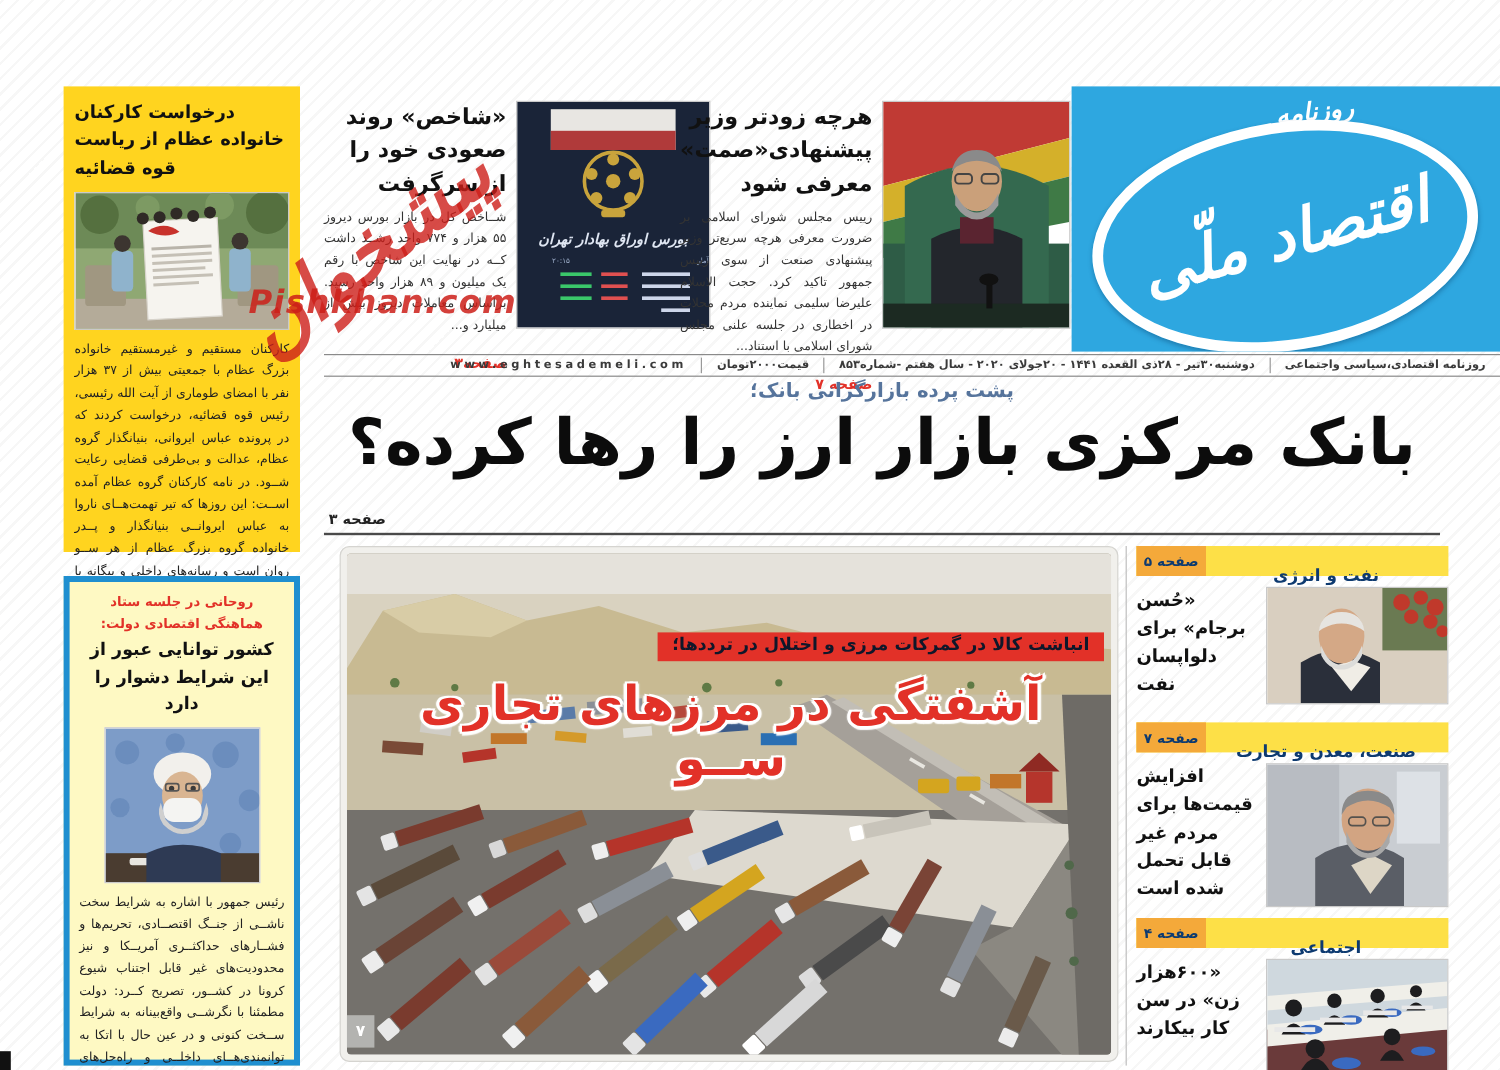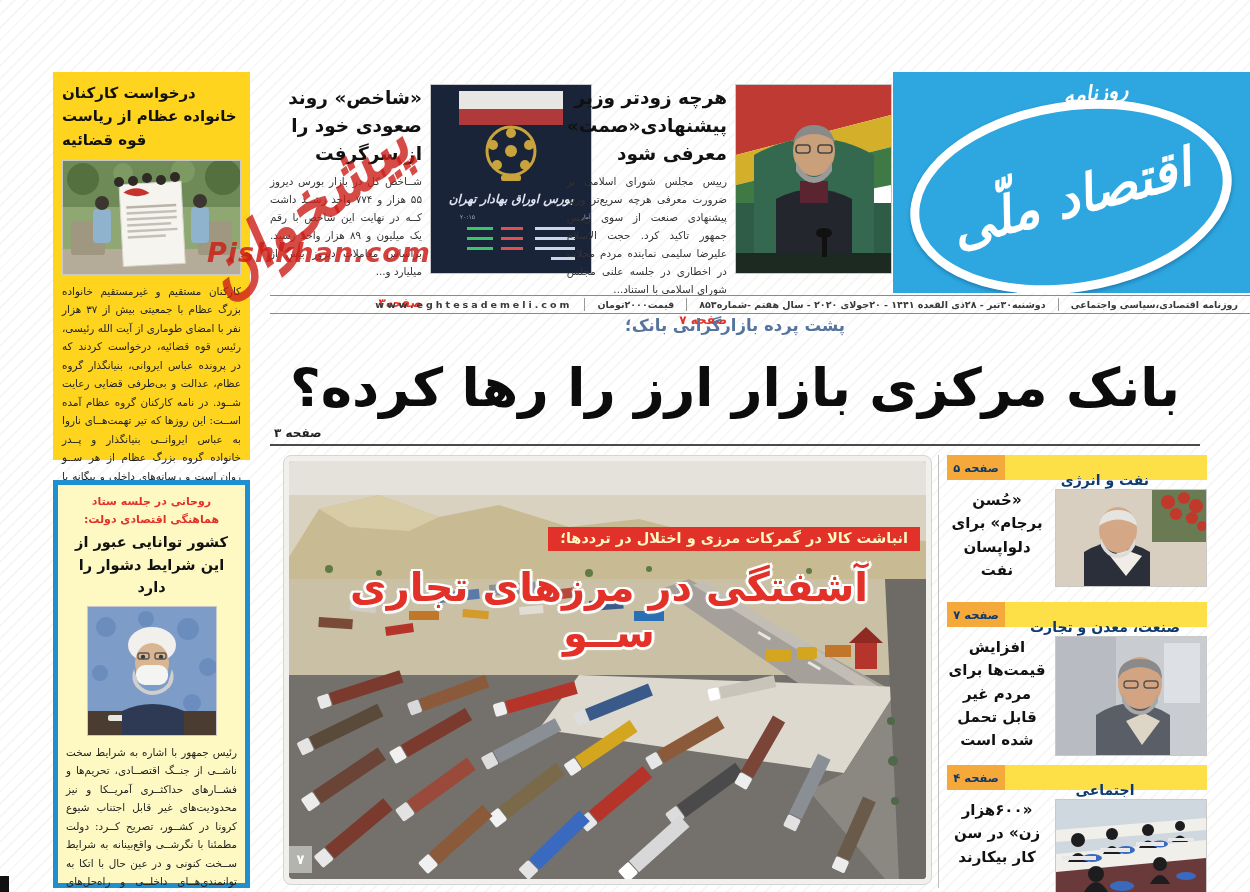--- a/index.html
+++ b/index.html
@@ -38,39 +38,39 @@
   .mast-rozname{position:absolute;left:170px;top:8px;color:#fff;font-size:21px;font-weight:bold;transform:rotate(-6deg);font-family:"DejaVu Serif",serif;font-style:italic;}
   .mast-oval{position:absolute;left:16px;top:30px;width:306px;height:172px;border:9px solid #fff;border-radius:50%;transform:rotate(-9deg);box-shadow:0 2px 4px rgba(0,40,80,.35);display:flex;align-items:center;justify-content:center;}
   .mast-logo{color:#fff;font-size:52px;font-weight:bold;font-style:italic;font-family:"DejaVu Serif",serif;transform:rotate(-6deg);white-space:nowrap;}
   
   .info-bar{left:270px;top:295px;width:980px;height:19px;border-top:1px solid #8a8a8a;border-bottom:1px solid #8a8a8a;display:flex;flex-direction:row-reverse;align-items:center;font-size:9.5px;font-weight:bold;color:#3a3a3a;box-sizing:border-box;}
   .info-bar .cell{padding:0 12px;border-left:1px solid #999;height:13px;display:flex;align-items:center;direction:rtl;}
   .info-bar .cell:last-child{border-left:none;letter-spacing:3px;direction:ltr;}
   
   .lead{left:270px;top:316px;width:930px;height:128px;border-bottom:2px solid #4a4a4a;}
   .lead .kicker{text-align:center;color:#56749c;font-size:16.5px;font-weight:bold;direction:rtl;}
-  .lead .headline{text-align:center;color:#0c0c0c;font-size:53px;font-weight:900;line-height:1.25;margin-top:20px;direction:rtl;letter-spacing:-1px;}
+  .lead .headline{text-align:center;color:#0c0c0c;font-size:53px;font-weight:900;line-height:1.25;margin-top:2px;direction:rtl;letter-spacing:-1px;}
   .lead .pageref{position:absolute;left:4px;bottom:4px;font-size:12px;font-weight:bold;color:#222;}
   
   .main-photo{left:283px;top:455px;width:649px;height:430px;background:#f1f0ec;border:1px solid #d5d4d0;border-radius:8px;padding:5px;box-sizing:border-box;}
   .main-photo .scene{width:100%;height:100%;border-radius:4px;overflow:hidden;position:relative;}
-  .photo-kicker{position:absolute;top:66px;right:6px;background:#e23128;color:#fef9c3;font-size:14.5px;font-weight:bold;padding:3px 12px 5px 12px;direction:rtl;}
+  .photo-kicker{position:absolute;top:66px;right:6px;background:#e23128;color:#0f172a;font-size:14.5px;font-weight:bold;padding:3px 12px 5px 12px;direction:rtl;}
   .photo-headline{position:absolute;top:103px;left:20px;width:600px;text-align:center;color:#e23128;font-size:40px;font-weight:900;direction:rtl;
     text-shadow:-2px -2px 0 #fff,2px -2px 0 #fff,-2px 2px 0 #fff,2px 2px 0 #fff,0 3px 1px #fff,3px 0 1px #fff,-3px 0 1px #fff;}
   .photo-pagenum{position:absolute;left:0;bottom:6px;width:23px;height:27px;background:rgba(190,190,188,.85);color:#fff;font-weight:bold;font-size:13px;display:flex;align-items:center;justify-content:center;}
   
   .v-divider{left:938px;top:455px;width:1px;height:433px;background:#bfbfbf;}
   .sidebar{left:947px;top:455px;width:260px;height:435px;}
   .sec{position:absolute;left:0;width:260px;}
   .sec1{top:0;} .sec2{top:147px;} .sec3{top:310px;}
   .sec-header{height:25px;background:#fde047;position:relative;display:flex;align-items:center;justify-content:center;}
   .sec-header .cat{color:#0d3a70;font-weight:bold;font-size:14px;direction:rtl;padding-left:56px;margin-top:25px;}
   .sec-tab{position:absolute;left:0;top:0;height:25px;width:58px;background:#f4a93a;color:#0d3a70;font-weight:bold;font-size:11.5px;display:flex;align-items:center;justify-content:center;direction:rtl;}
   .sec-body{display:flex;direction:rtl;gap:8px;margin-top:9px;}
-  .sec-title{font-size:15px;font-weight:bold;color:#111;text-align:center;line-height:1.55;direction:rtl;flex:1;}
+  .sec-title{font-size:15px;font-weight:bold;color:#111;text-align:left;line-height:1.55;direction:rtl;flex:1;}
   
   .watermark{left:225px;top:140px;width:230px;height:170px;pointer-events:none;z-index:50;}
   .wm-fa{position:absolute;left:10px;top:95px;color:rgba(205,30,25,.8);font-size:66px;font-weight:900;transform:rotate(-38deg);transform-origin:left bottom;font-family:"DejaVu Serif",serif;font-style:italic;}
   .wm-en{position:absolute;left:-18px;top:97px;color:rgba(205,30,25,.85);font-size:27px;font-weight:bold;letter-spacing:1px;font-style:italic;}
   .corner-mark{left:0;top:876px;width:9px;height:16px;background:#111;}
 </style>
 </head>
 <body>
 
 <div class="abs yellow-box">

